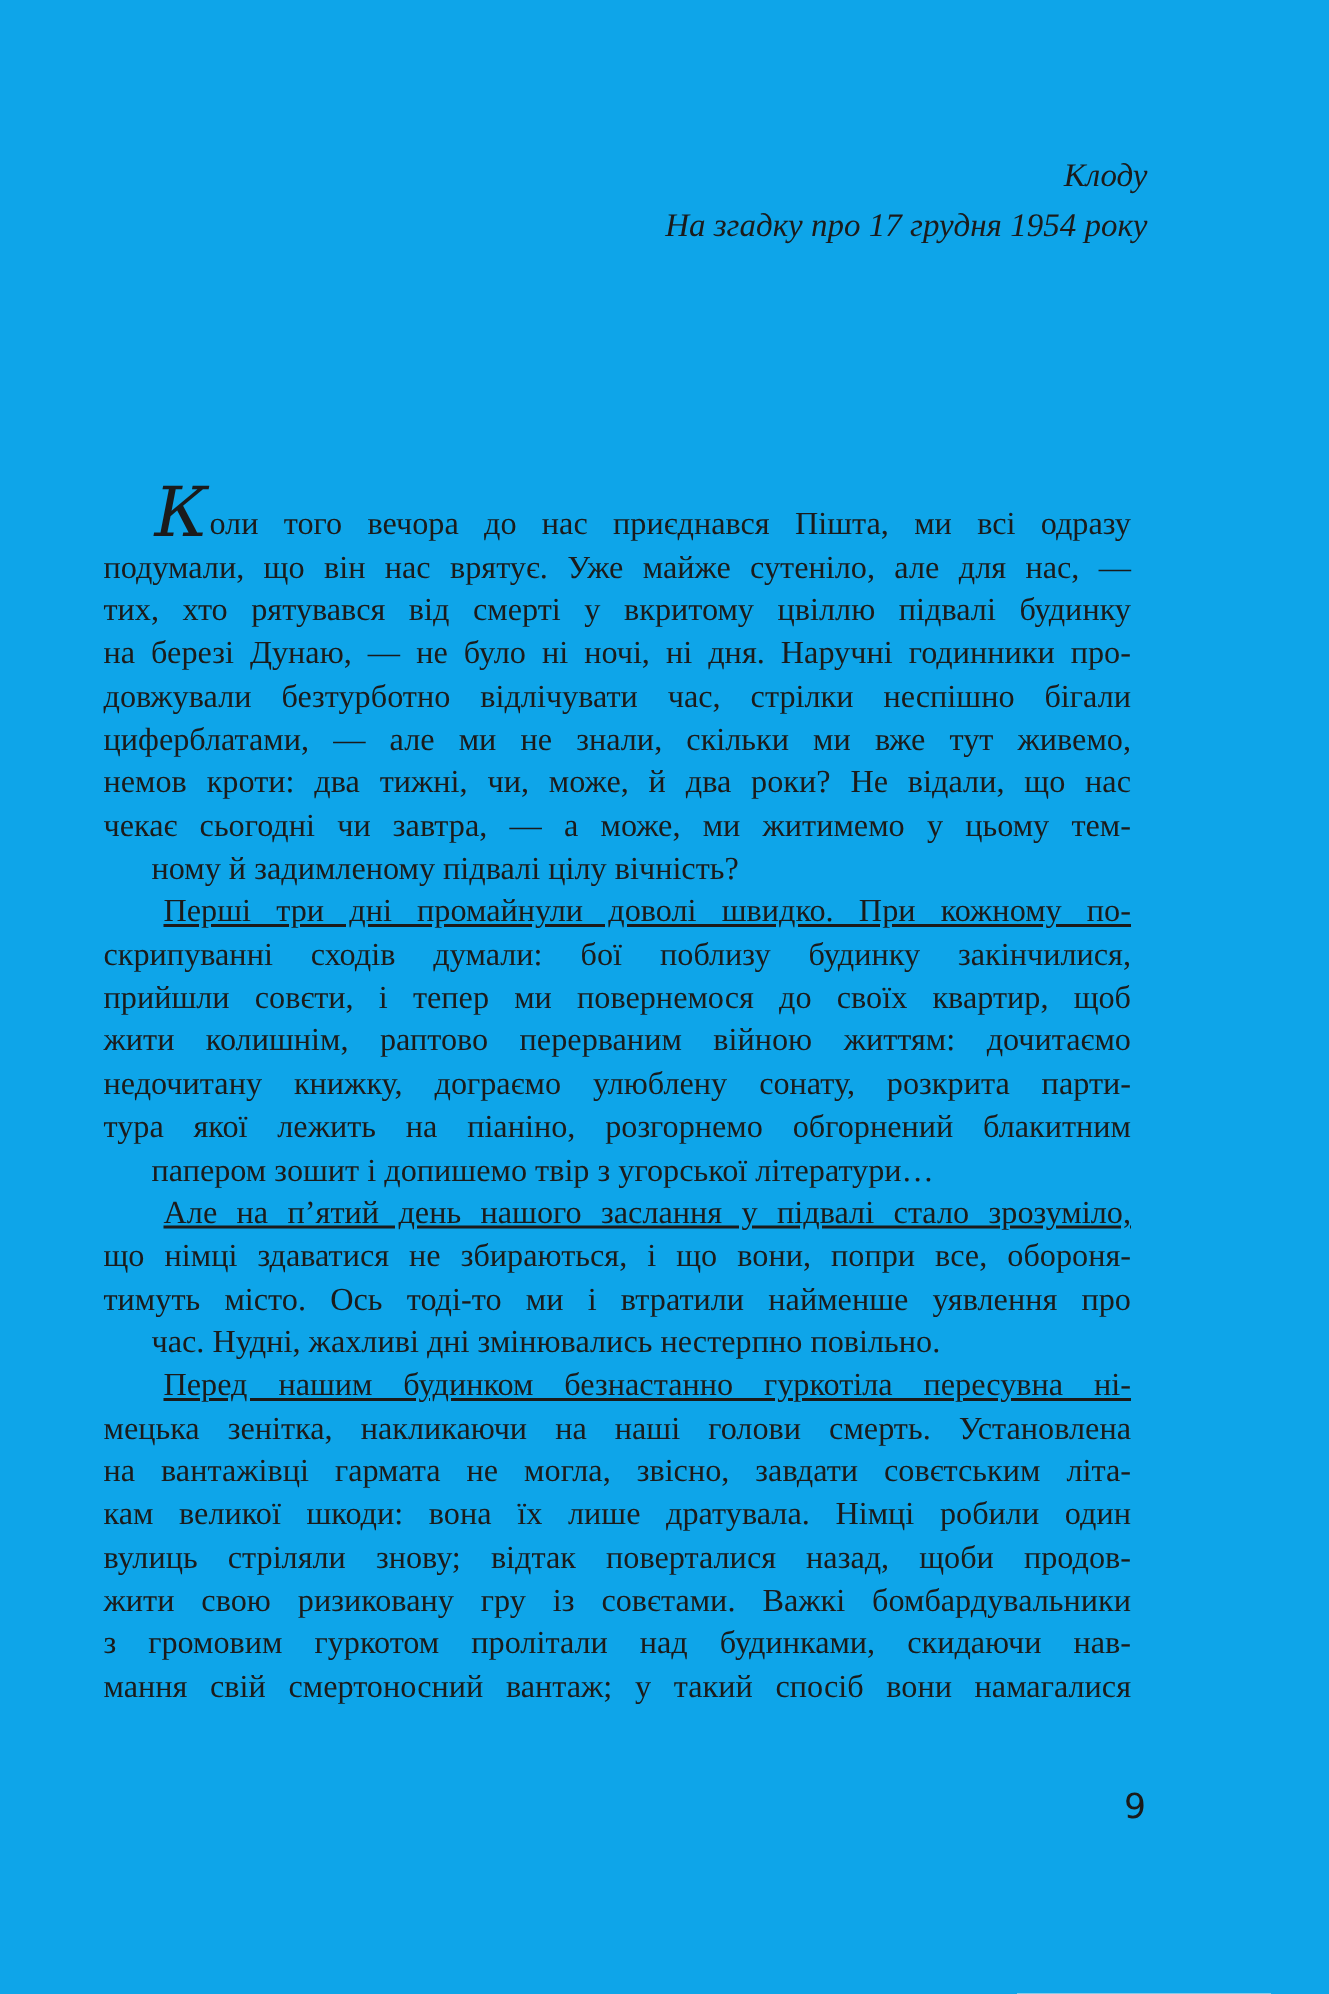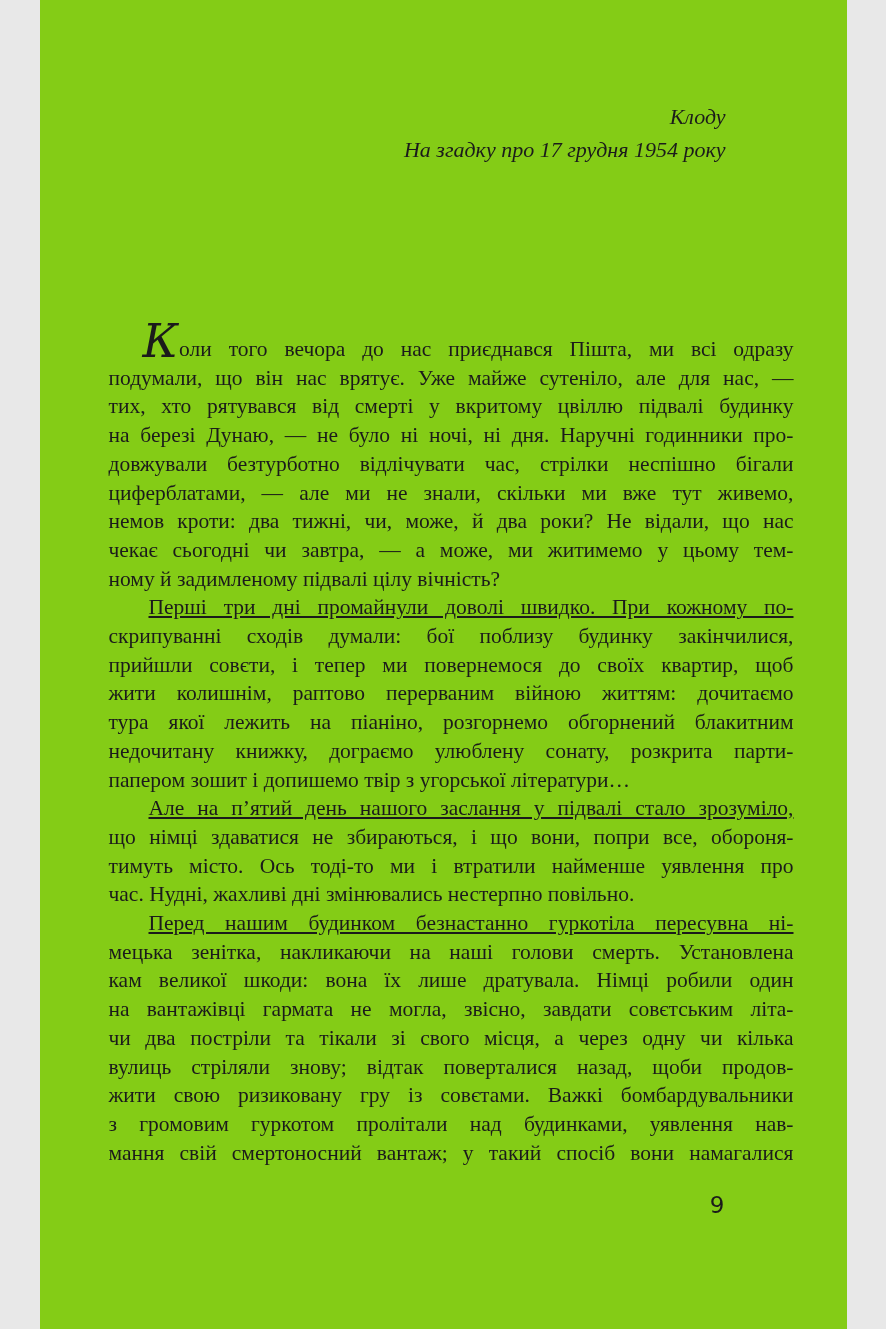--- a/index.html
+++ b/index.html
@@ -2,24 +2,24 @@
 <html lang="uk"><head>
 <meta charset="utf-8">
 <style>
   html, body {
     margin: 0;
     padding: 0;
     background: #e8e8e8;
   }
   .page {
     position: relative;
-    width: 807px;
+    width: 886px;
     height: 1329px;
     margin: 0 auto;
-    background: #84cc16;
+    background: #0ea5e9;
     color: #1b1b1b;
     font-family: "Liberation Serif", serif;
     overflow: hidden;
   }
   .dedication {
     position: absolute;
     top: 100px;
     right: 121px;
     text-align: right;
     font-style: italic;
@@ -35,20 +35,21 @@
     font-size: 21.5px;
     line-height: 28.7px;
   }
   .paragraph { margin: 0; }
   .line {
     text-align: justify;
     text-align-last: justify;
   }
   .line.para-end {
     text-align-last: left;
+    margin-left: 32px;
   }
   .line.indent {
     text-indent: 40px;
     text-decoration: underline;
   }
   .line.first-line {
     padding-left: 34px;
   }
   .initial {
     font-family: "DejaVu Serif", serif;
@@ -91,41 +92,40 @@
       <div class="line">немов кроти: два тижні, чи, може, й два роки? Не відали, що нас</div>
       <div class="line">чекає сьогодні чи завтра, — а може, ми житимемо у цьому тем-</div>
       <div class="line para-end">ному й задимленому підвалі цілу вічність?</div>
     </div>
 
     <div class="paragraph">
       <div class="line indent">Перші три дні промайнули доволі швидко. При кожному по-</div>
       <div class="line">скрипуванні сходів думали: бої поблизу будинку закінчилися,</div>
       <div class="line">прийшли совєти, і тепер ми повернемося до своїх квартир, щоб</div>
       <div class="line">жити колишнім, раптово перерваним війною життям: дочитаємо</div>
+      <div class="line">недочитану книжку, дограємо улюблену сонату, розкрита парти-</div>
       <div class="line">тура якої лежить на піаніно, розгорнемо обгорнений блакитним</div>
-      <div class="line">недочитану книжку, дограємо улюблену сонату, розкрита парти-</div>
       <div class="line para-end">папером зошит і допишемо твір з угорської літератури…</div>
     </div>
 
     <div class="paragraph">
       <div class="line indent">Але на п’ятий день нашого заслання у підвалі стало зрозуміло,</div>
       <div class="line">що німці здаватися не збираються, і що вони, попри все, обороня-</div>
       <div class="line">тимуть місто. Ось тоді-то ми і втратили найменше уявлення про</div>
       <div class="line para-end">час. Нудні, жахливі дні змінювались нестерпно повільно.</div>
     </div>
 
     <div class="paragraph">
       <div class="line indent">Перед нашим будинком безнастанно гуркотіла пересувна ні-</div>
       <div class="line">мецька зенітка, накликаючи на наші голови смерть. Установлена</div>
+      <div class="line">на вантажівці гармата не могла, звісно, завдати совєтським літа-</div>
       <div class="line">кам великої шкоди: вона їх лише дратувала. Німці робили один</div>
-      <div class="line">на вантажівці гармата не могла, звісно, завдати совєтським літа-</div>
-      <div class="line">чи два постріли та тікали зі свого місця, а через одну чи кілька</div>
       <div class="line">вулиць стріляли знову; відтак поверталися назад, щоби продов-</div>
       <div class="line">жити свою ризиковану гру із совєтами. Важкі бомбардувальники</div>
-      <div class="line">з громовим гуркотом пролітали над будинками, уявлення нав-</div>
+      <div class="line">з громовим гуркотом пролітали над будинками, скидаючи нав-</div>
       <div class="line">мання свій смертоносний вантаж; у такий спосіб вони намагалися</div>
     </div>
 
   </div>
 
   <div class="page-number">9</div>
 
 </div>
 
 </body></html>

